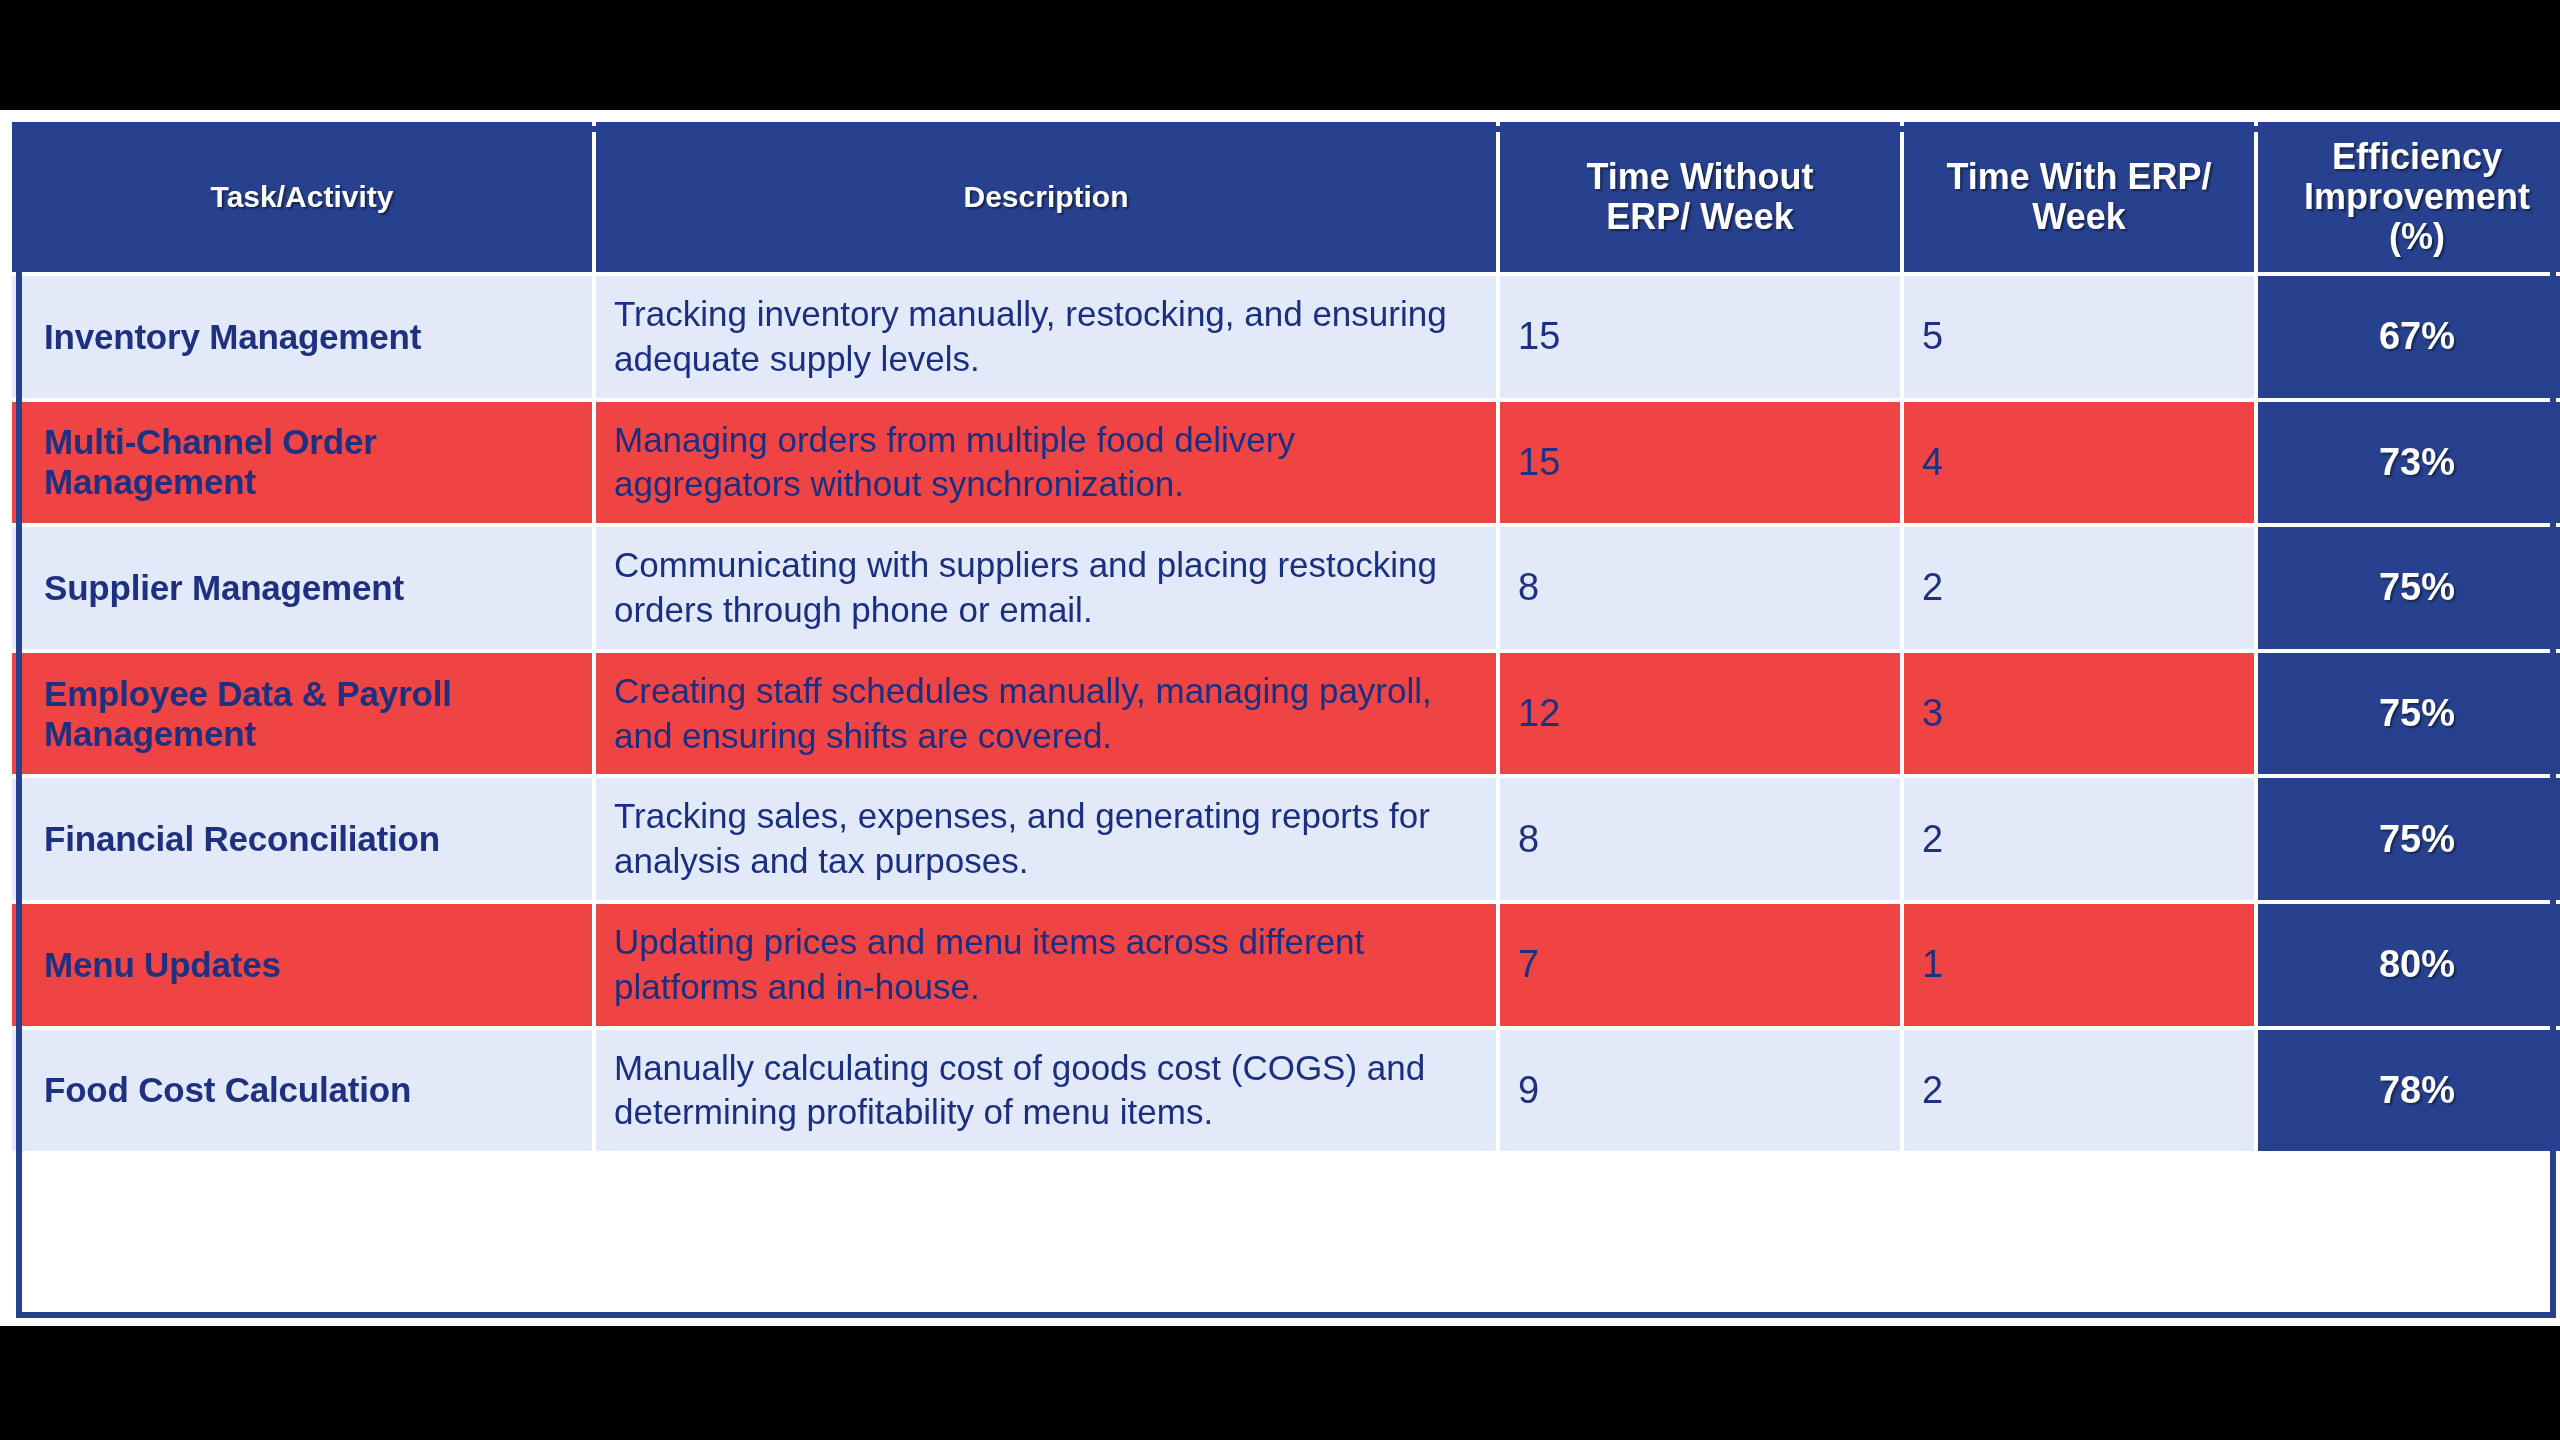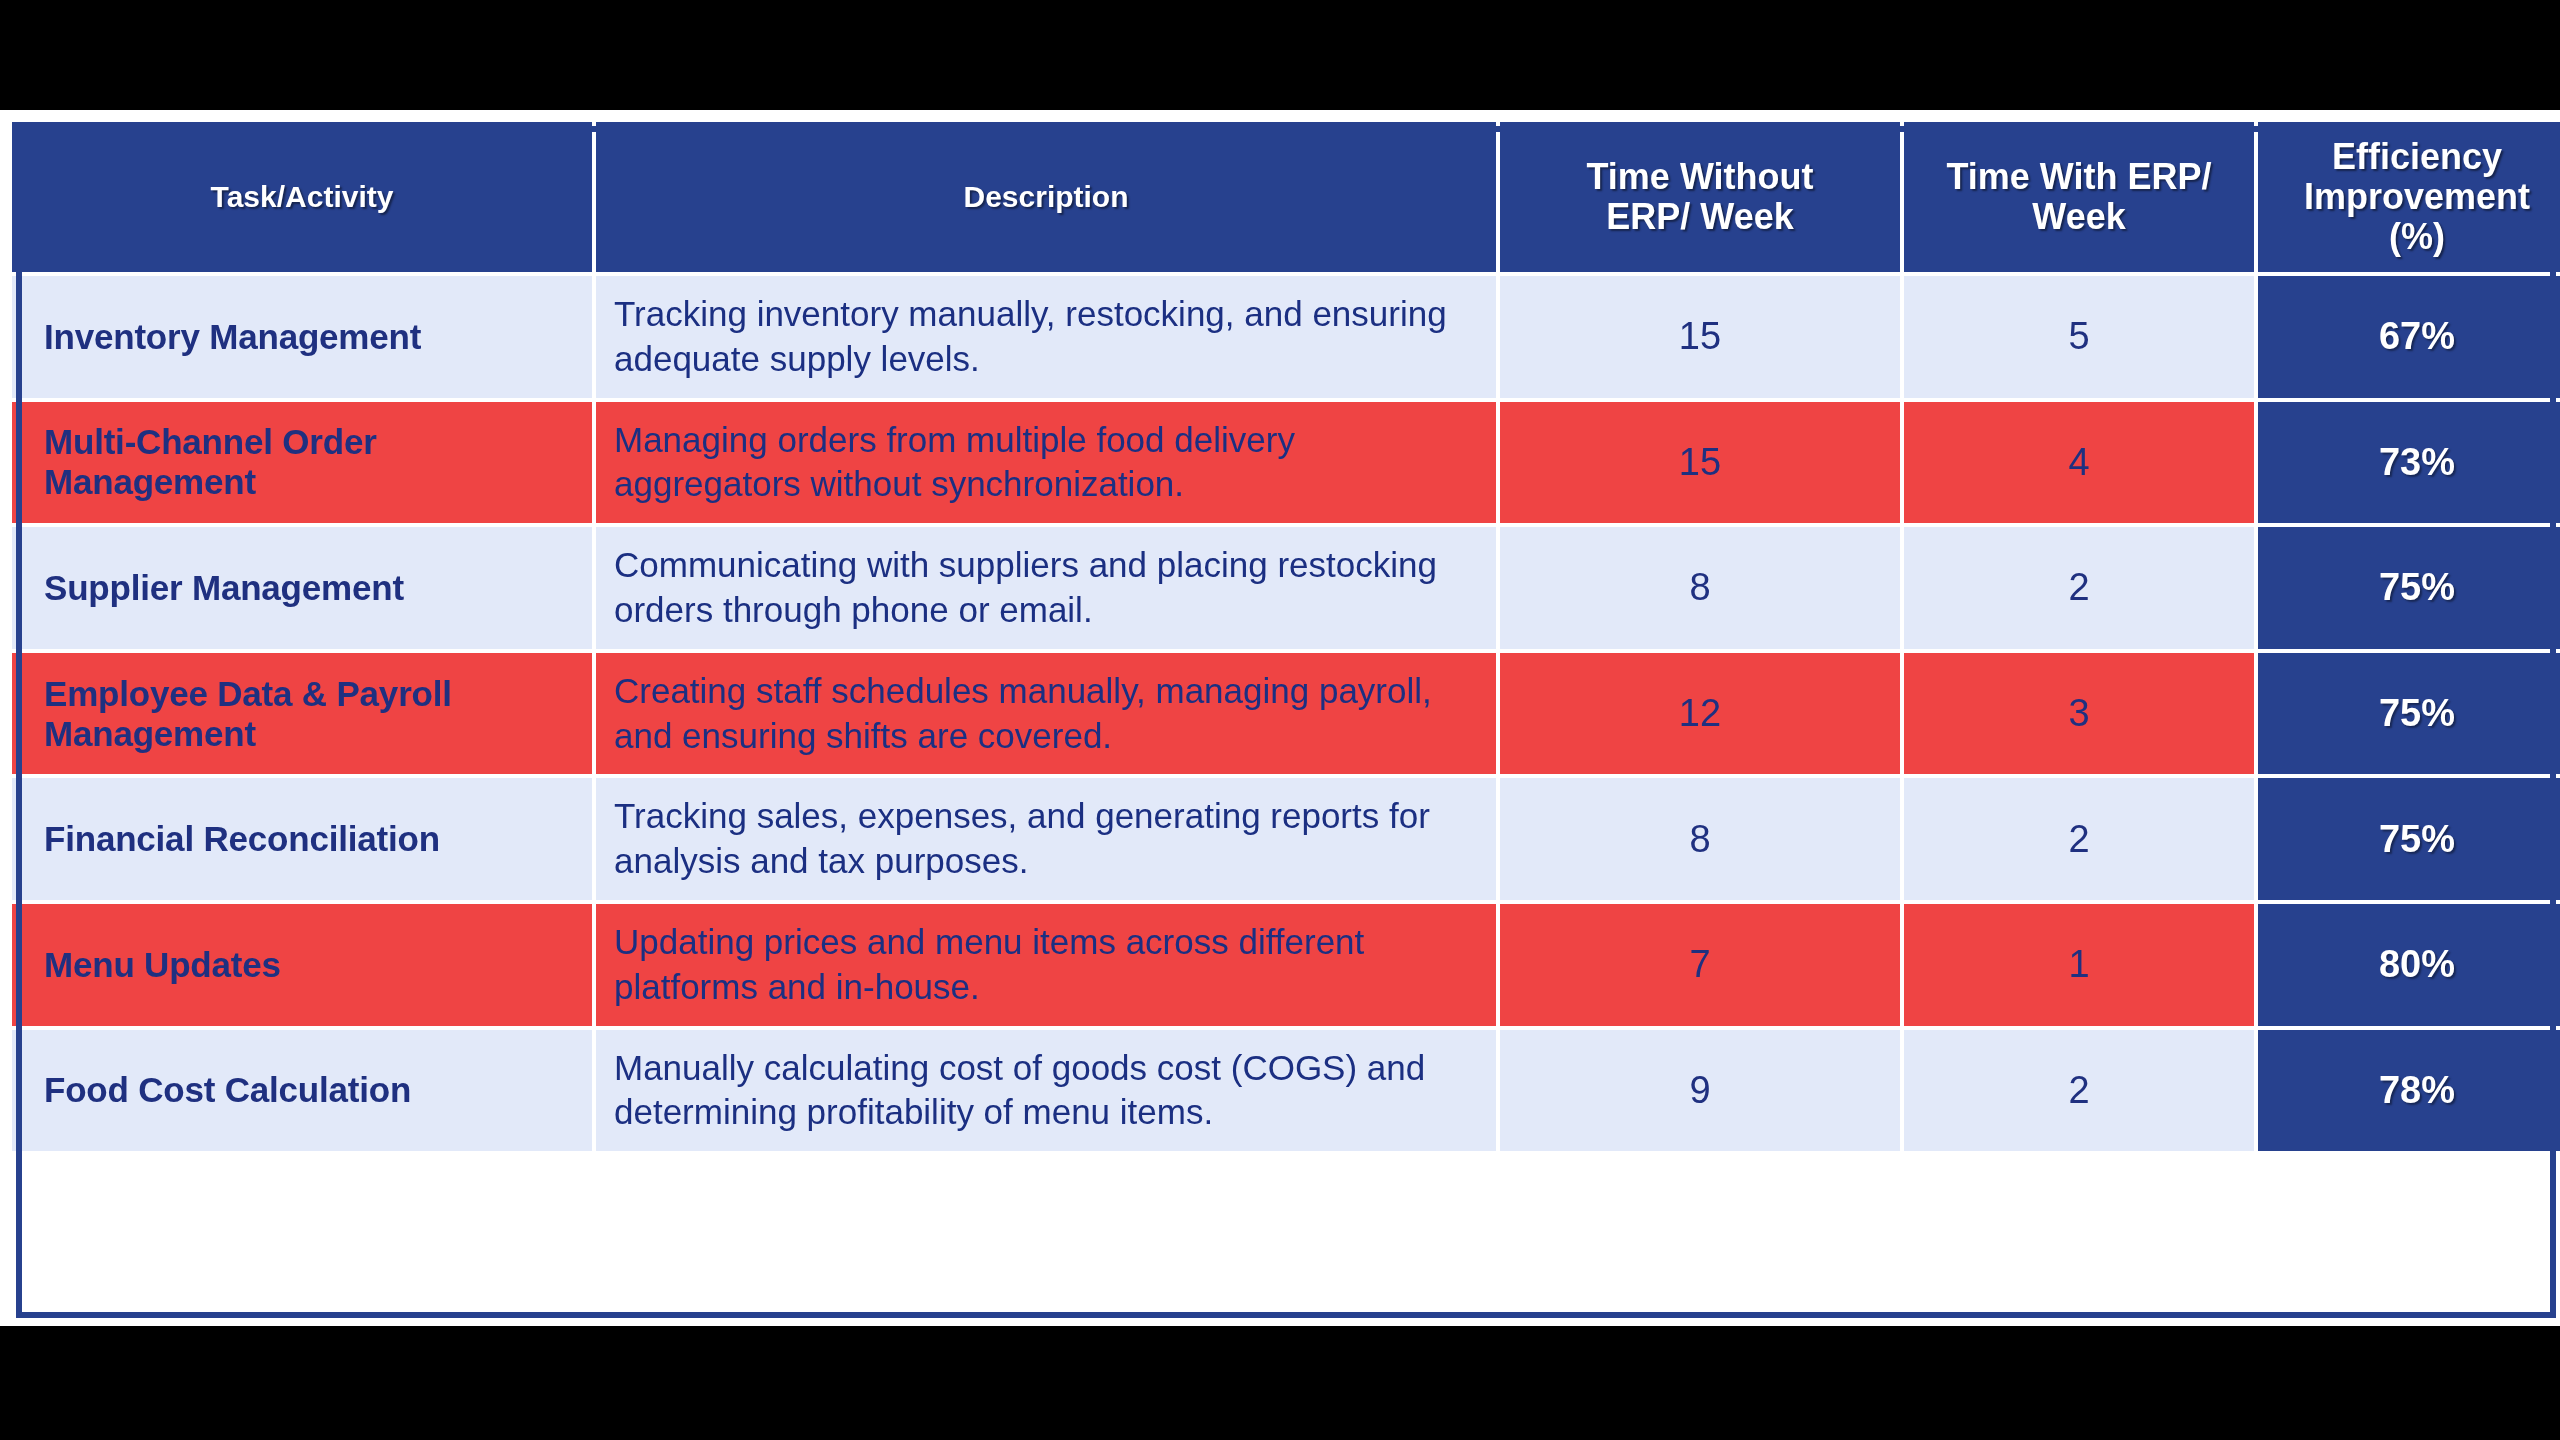--- a/index.html
+++ b/index.html
@@ -101,21 +101,21 @@
   tbody td.cell-desc {
     font-size: 35px;
     font-weight: normal;
     text-align: left;
     line-height: 1.28;
     color: #1b2f82;
   }
   tbody td.cell-num {
     font-size: 38px;
     font-weight: normal;
-    text-align: center;
+    text-align: left;
     color: #1f3080;
   }
   tbody td.cell-eff {
     background: #27418e !important;
     color: #ffffff;
     font-size: 38px;
     font-weight: bold;
     text-align: center;
     text-shadow: 2px 2px 2px rgba(0,0,0,0.4);
   }

